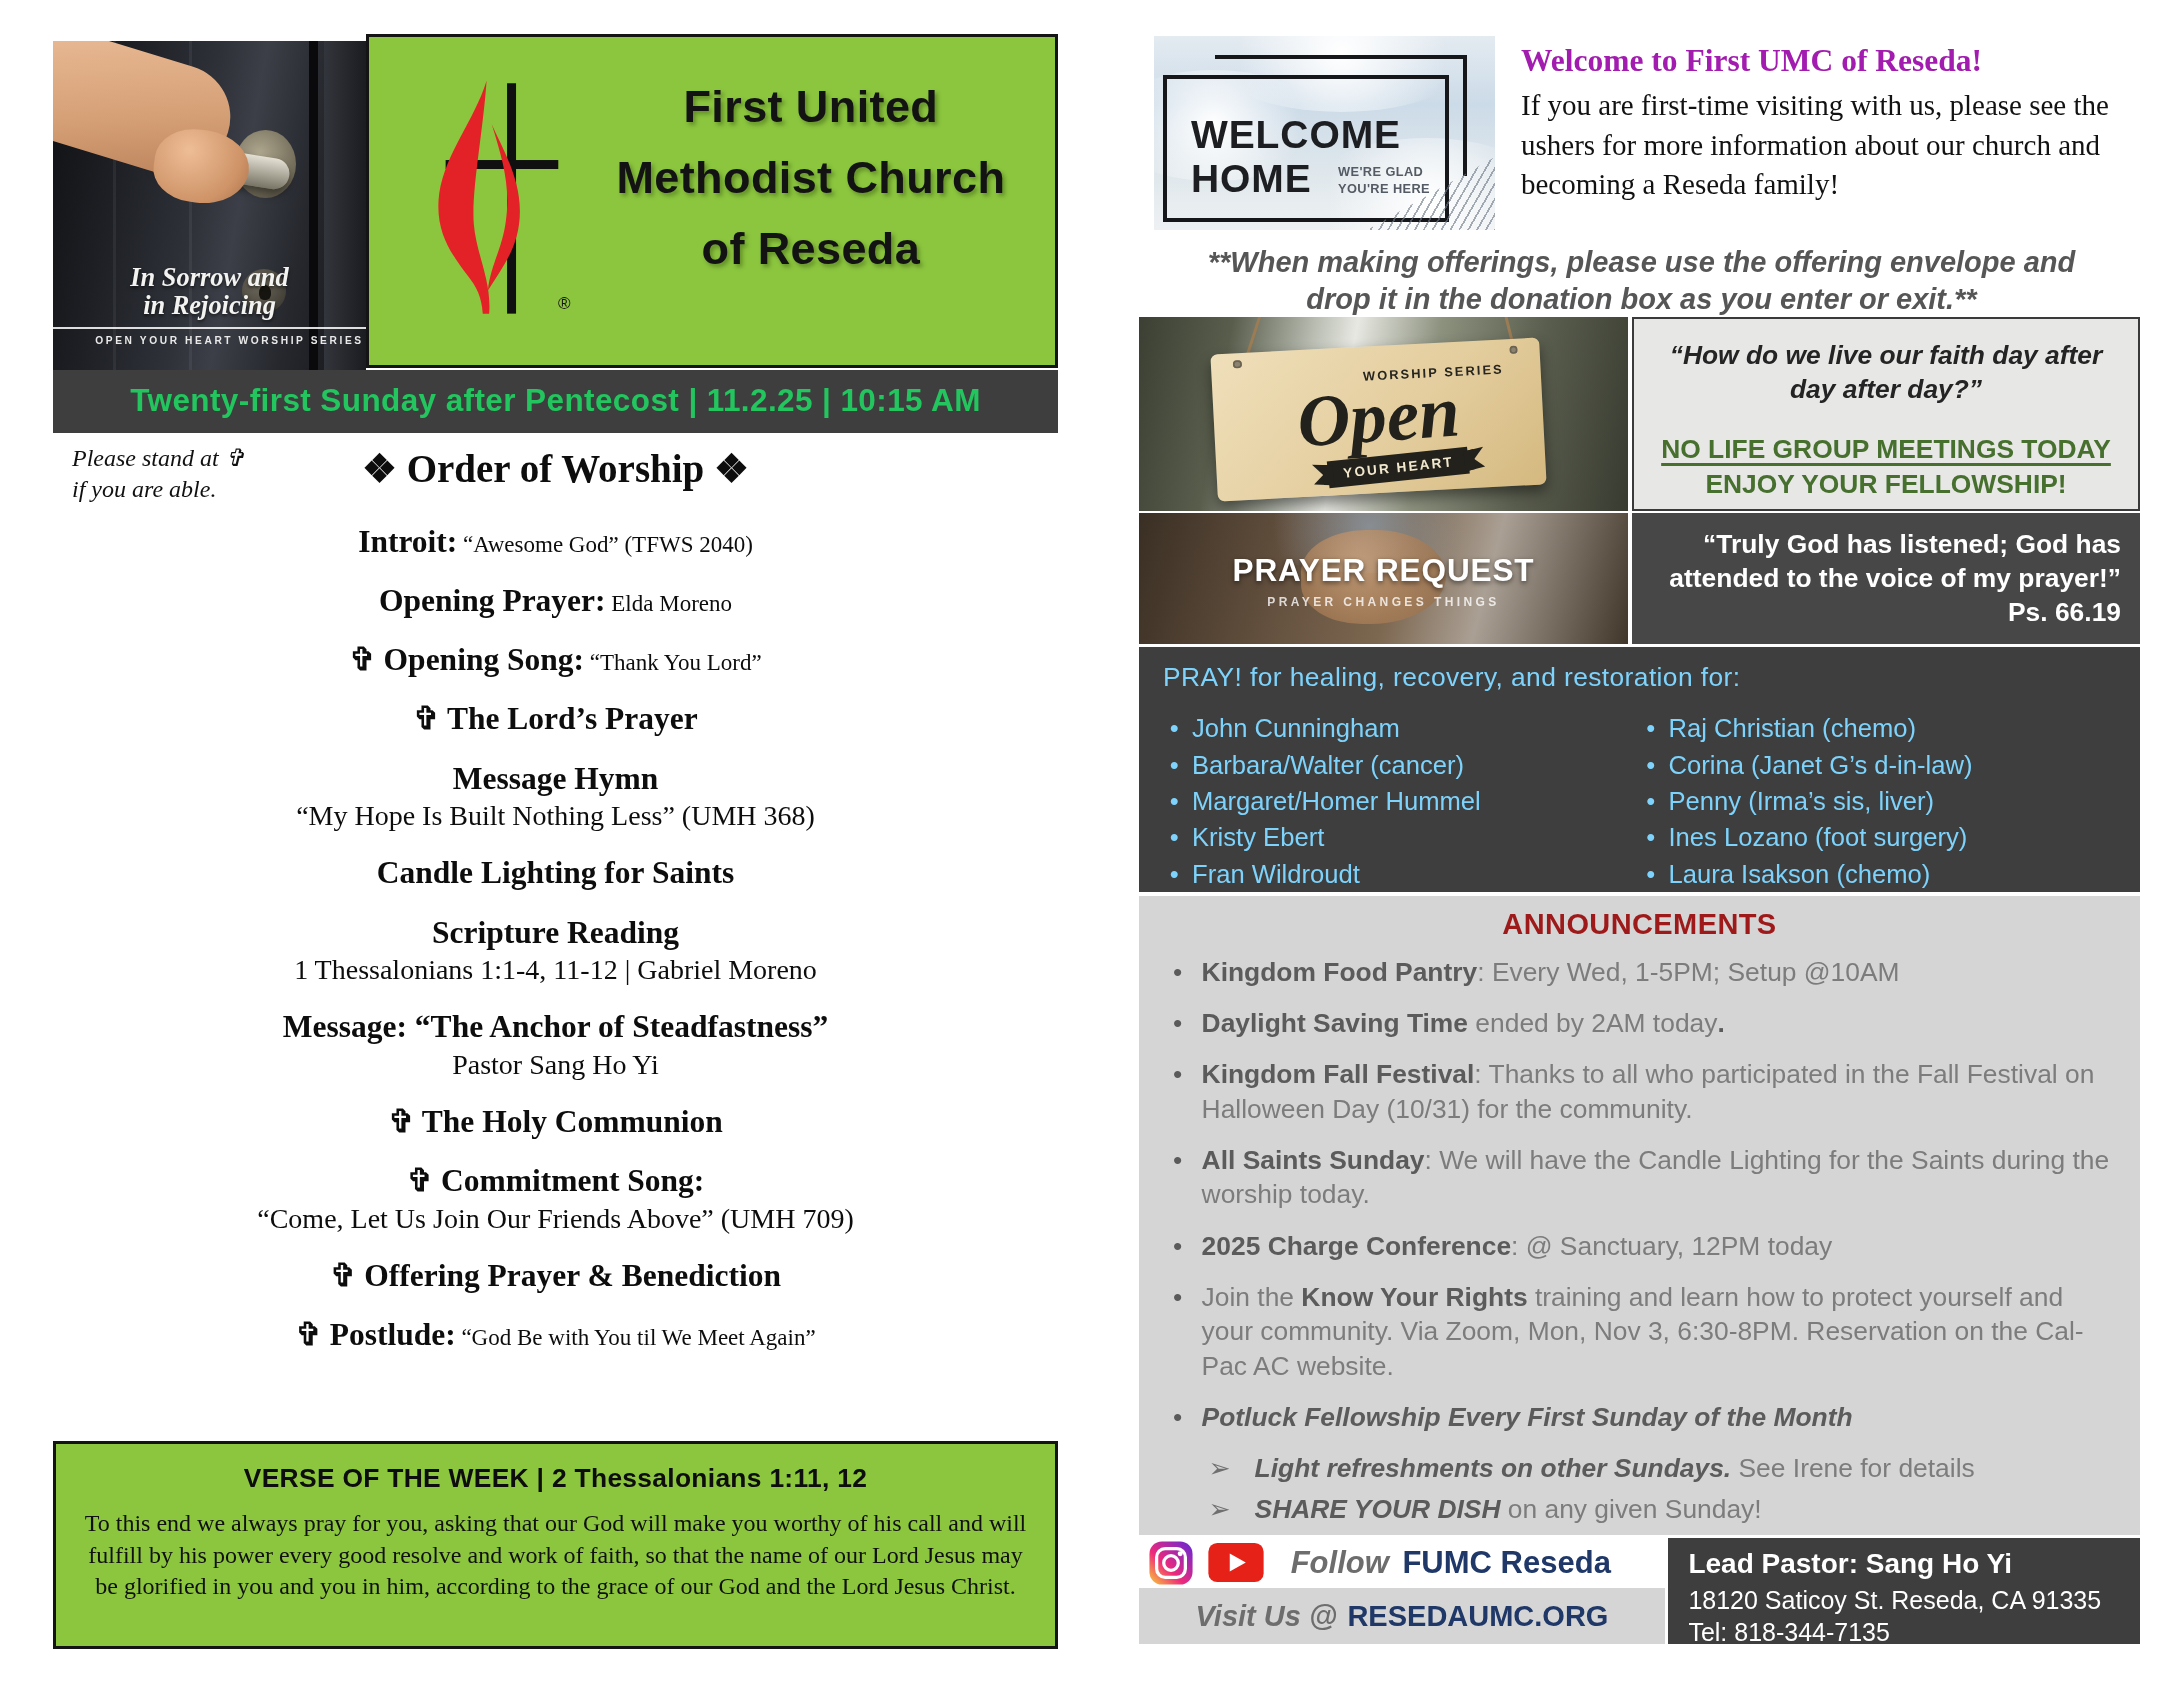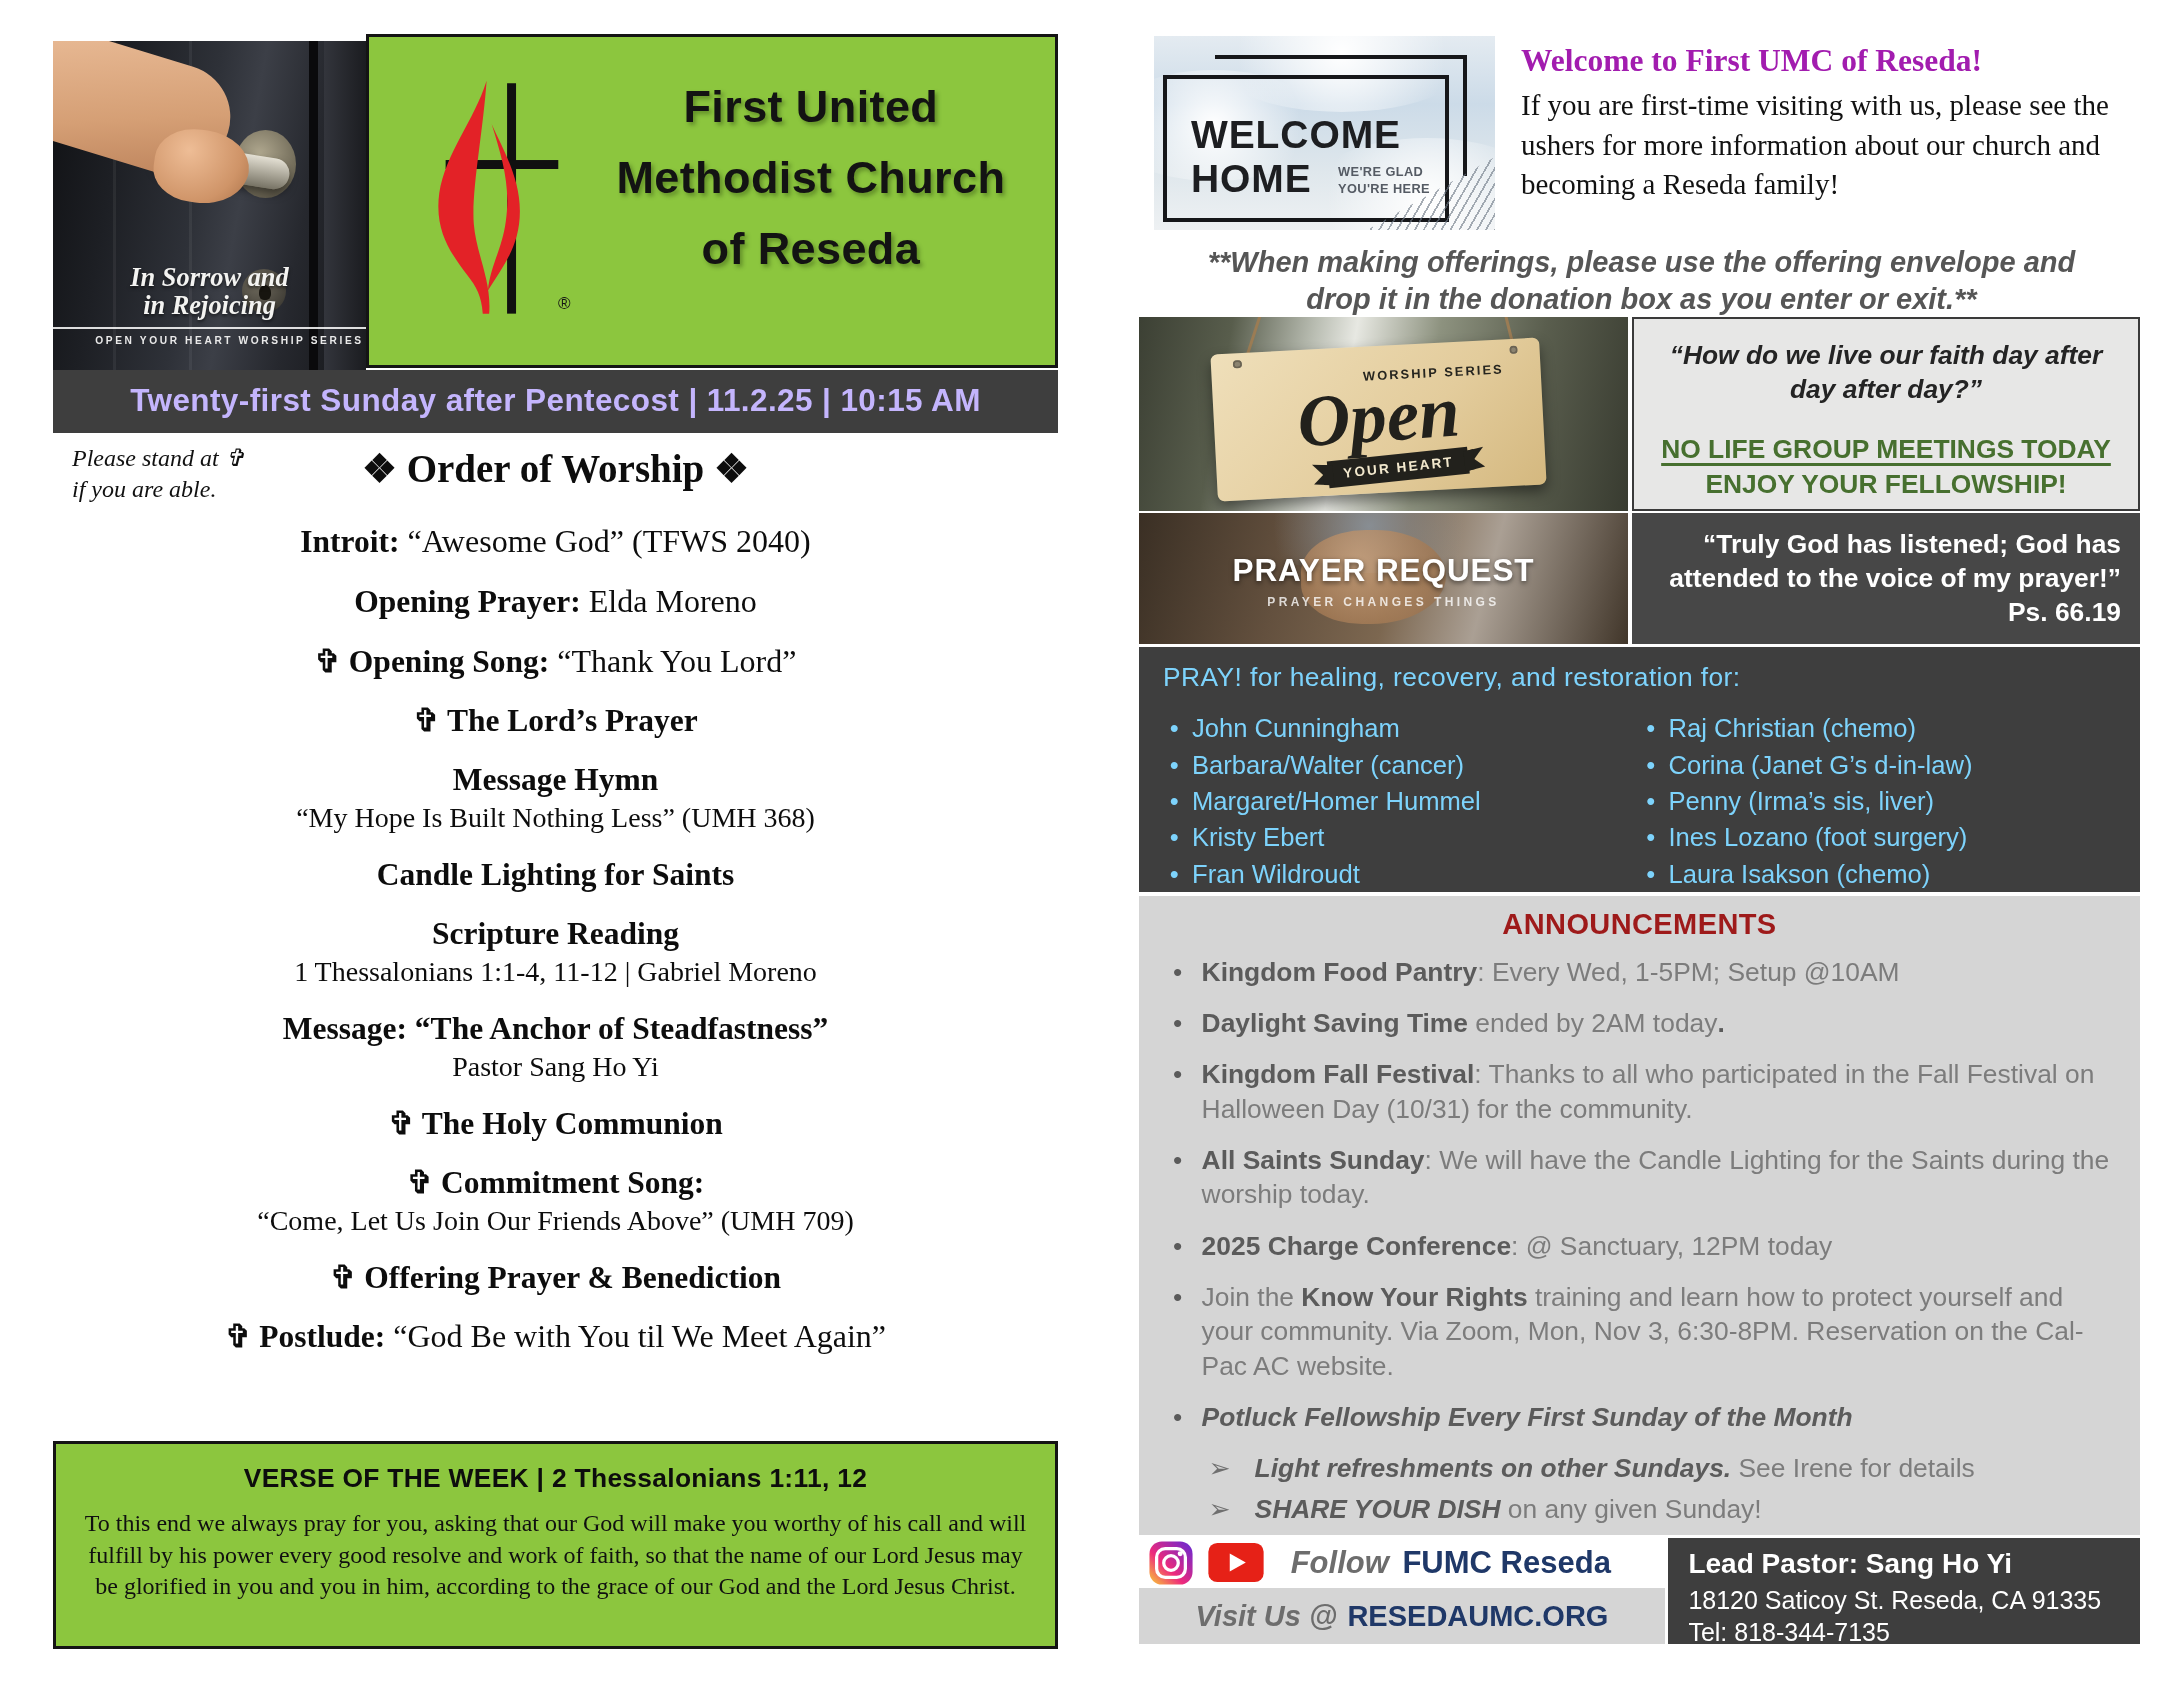--- a/index.html
+++ b/index.html
@@ -31,34 +31,34 @@
   .door-sub { font-size:10.2px; font-weight:700; letter-spacing:2.6px; color:#e9e9e9;padding-left:40px; }
 
   
   #masthead { left:366px; top:34px; width:692px; height:334px; background:#8cc63e; border:3.4px solid #141414; }
   #umc-logo { position:absolute; left:39px; top:36px; }
   .reg-mark { position:absolute; left:189px; top:257px; font-size:17px; color:#141414; }
   .mast-title { position:absolute; left:213px; top:34px; right:15.3px; text-align:center; color:#131313;
     font-weight:700; font-size:45px; line-height:1.58; letter-spacing:0.4px; text-shadow:2.6px 2.6px 4.3px rgba(20,40,0,.35); }
 
   
-  #date-bar { left:53px; top:370px; width:1005px; height:63px; background:#3e3e3e; color:#c4b5fd;
+  #date-bar { left:53px; top:370px; width:1005px; height:63px; background:#3e3e3e; color:#22c55e;
     font-weight:700; font-size:31.5px; letter-spacing:0.4px; text-align:center; line-height:61px; }
 
   
   #stand-note { left:72px; top:443px; width:256px; font-family:"Liberation Serif",serif; font-style:italic;
     font-size:24px; line-height:1.3; color:#111; }
   #order-heading { left:53px; top:446px; width:1005px; text-align:center; font-family:"Liberation Serif",serif;
     font-weight:700; font-size:39px; color:#0d0d0d; }
 
   
   #worship-list { left:53px; top:523px; width:1005px; text-align:center; font-family:"Liberation Serif",serif; color:#0d0d0d; }
   .w-item { margin-bottom:22px; line-height:1.18; }
   .w-label { font-weight:700; font-size:31.5px; }
-  .w-detail { font-size:32px; }
+  .w-detail { font-size:23px; }
   .w-sub { font-size:28px; margin-top:2.6px; }
 
   
   #verse-box { left:53px; top:1441px; width:1005px; height:208px; background:#8cc63e; border:3.4px solid #141414;
     text-align:center; padding:19px 25.6px 0; }
   #verse-heading { font-weight:800; font-size:26.4px; color:#0d0d0d; letter-spacing:0.3px; }
   #verse-body { margin-top:13.6px; font-family:"Liberation Serif",serif; font-size:24px; line-height:1.33; color:#101010; }
 
   
   

